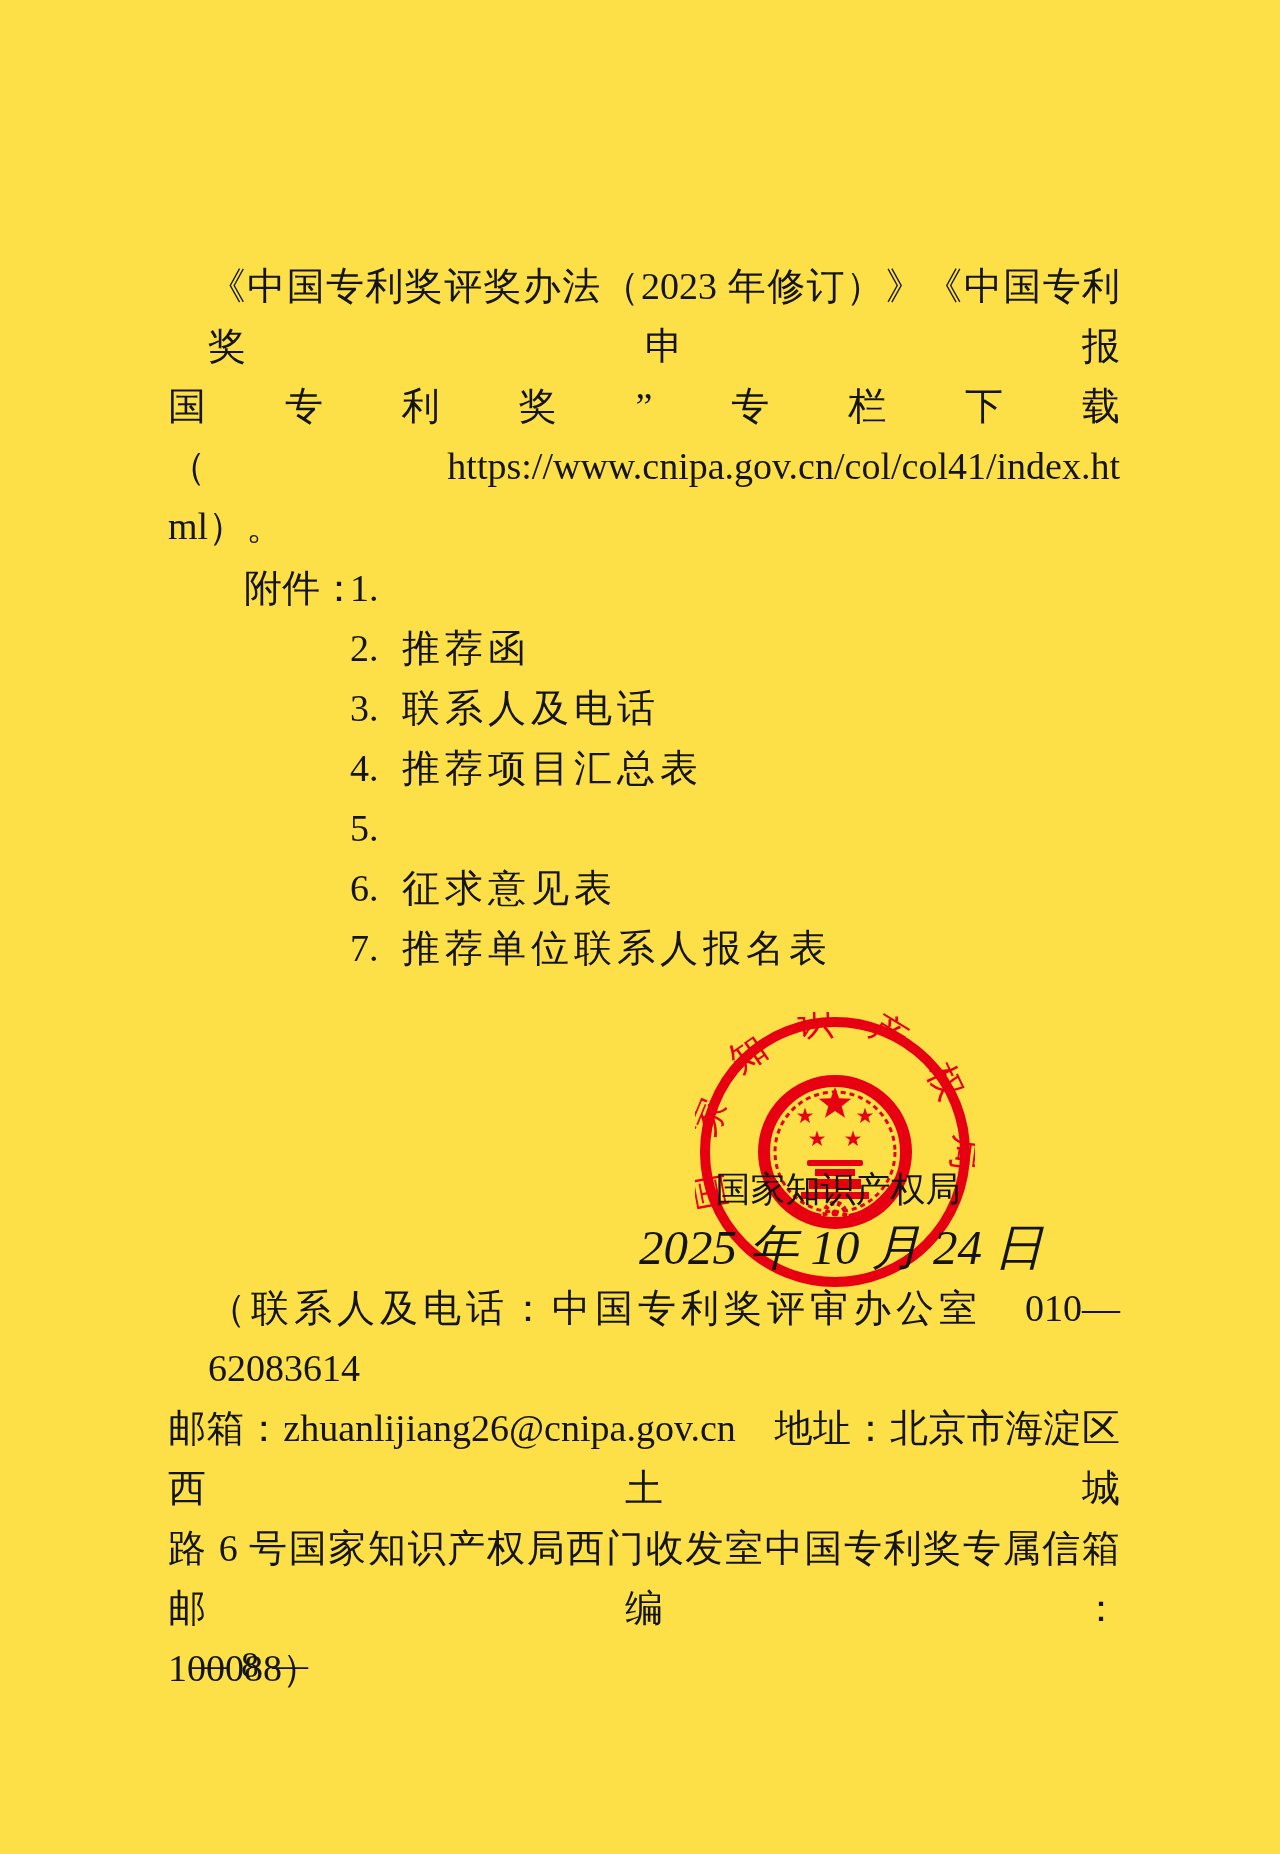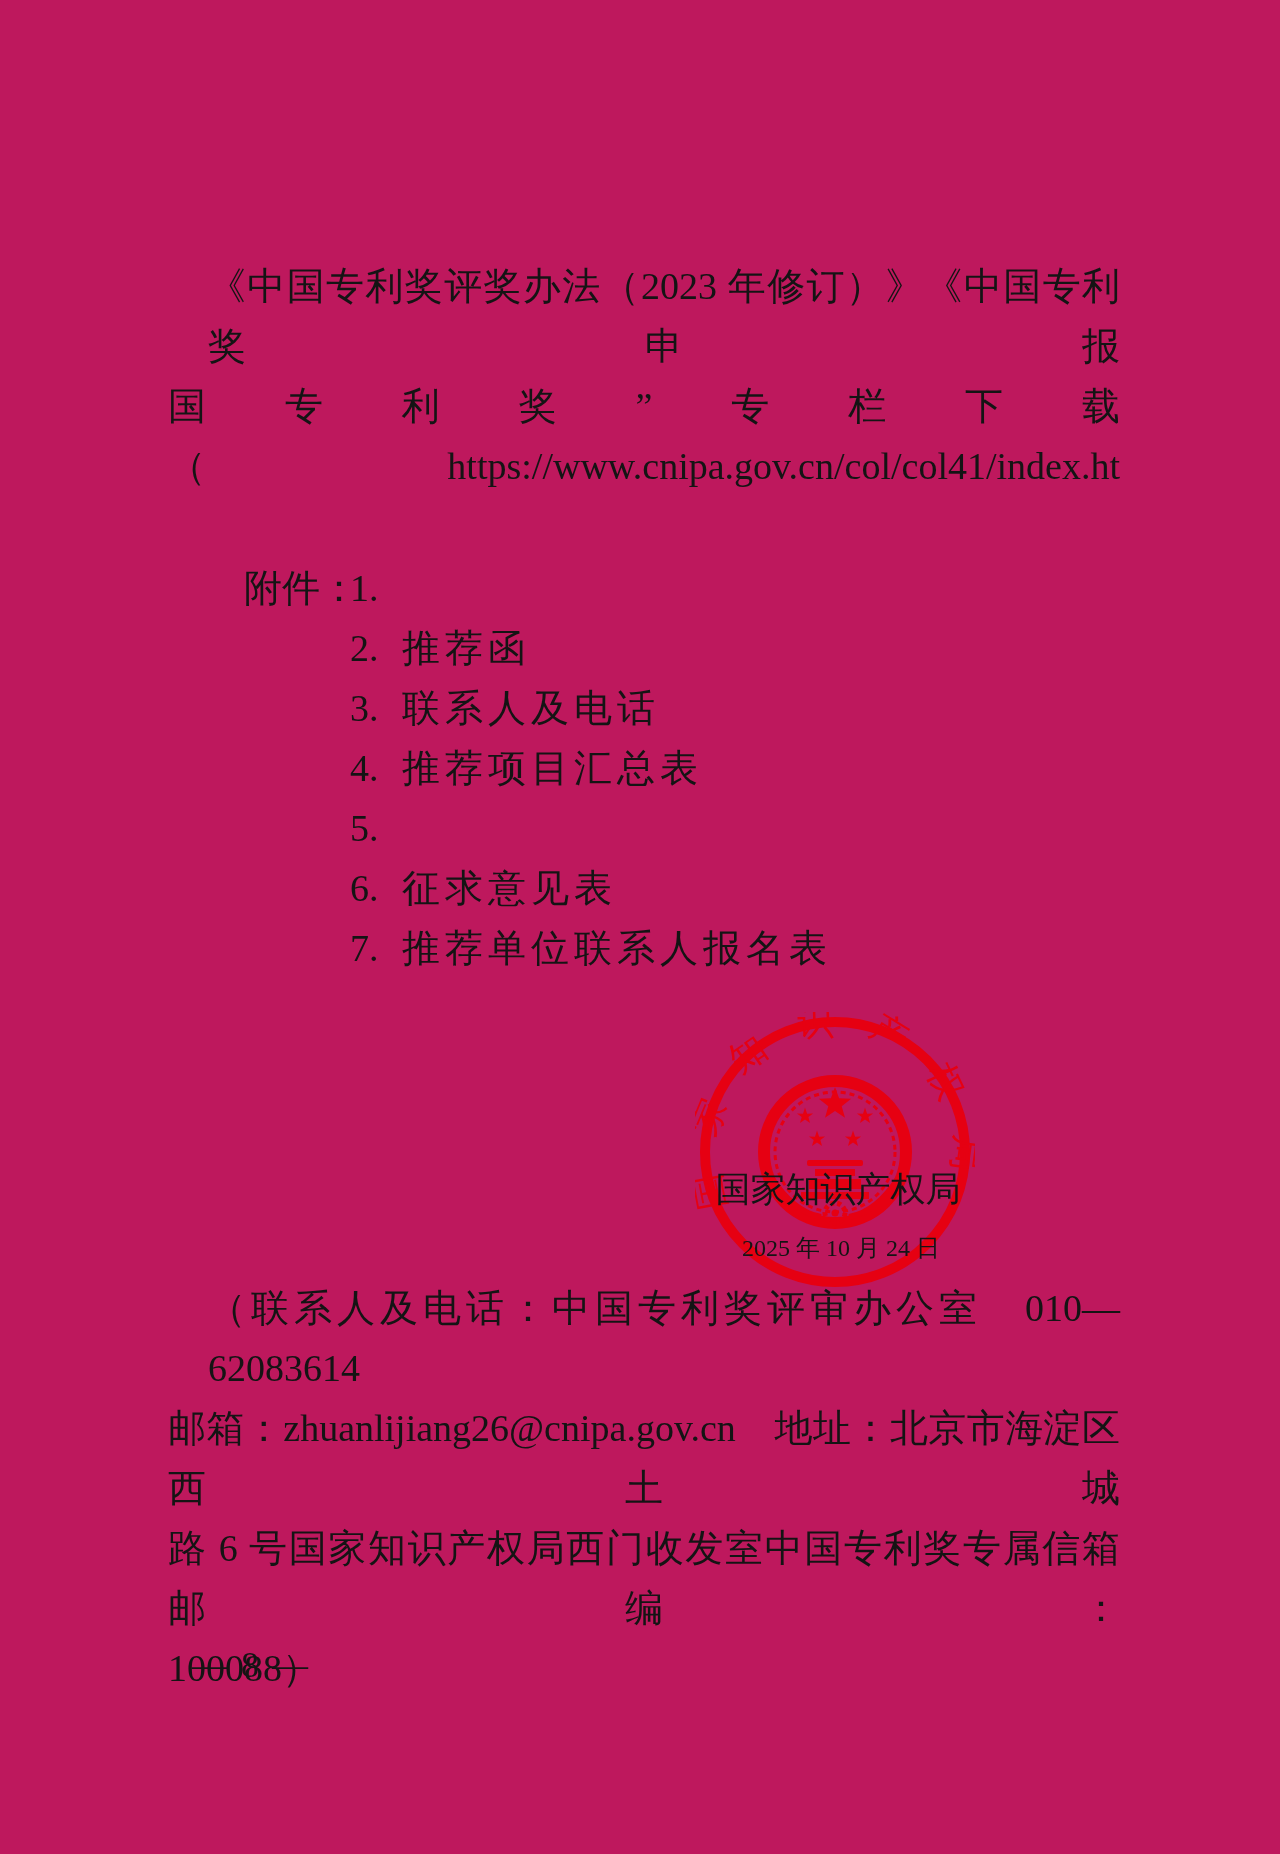--- a/index.html
+++ b/index.html
@@ -1,57 +1,58 @@
 <!DOCTYPE html>
 <html><head>
 <meta charset="utf-8">
 <style>
   html,body{margin:0;padding:0;background:#ffffff;}
   .page{
     position:relative;
     width:1280px;height:1854px;
-    background:#be185d;
+    background:#fde047;
     font-family:"Liberation Serif","DejaVu Serif",serif;
     color:#141414;
     font-size:38px;
     overflow:hidden;
   }
   .block{position:absolute;left:168px;width:952px;line-height:60px;}
   .line{white-space:pre-wrap;}
   .just{text-align:justify;text-align-last:justify;}
   .indent2{padding-left:40px;}
   
   #para1{top:256px;}
   
   #attach-label{position:absolute;left:244px;top:558px;line-height:60px;text-align:center;}
   #attach-items{position:absolute;left:350px;top:558px;line-height:60px;}
   .attach-row{display:flex;}
   .attach-num{width:52px;flex:0 0 52px;}
   .attach-text{letter-spacing:5px;}
   
   #seal{position:absolute;left:695px;top:1012px;width:280px;height:280px;z-index:1;}
   #authority{position:absolute;left:838px;top:1160px;line-height:60px;font-size:35px;transform:translateX(-50%);z-index:2;white-space:nowrap;}
-  #sig-date{position:absolute;left:841px;top:1218px;line-height:60px;font-size:24px;transform:translateX(-50%);z-index:2;white-space:nowrap;}
+  #sig-date{position:absolute;left:841px;top:1218px;line-height:60px;font-size:49px;transform:translateX(-50%);z-index:2;white-space:nowrap;font-style:italic;}
   
   #contact{top:1278px;z-index:3;}
   
   #public-note{top:1518px;padding-left:70px;}
   
   #page-number{position:absolute;left:192px;top:1635px;line-height:60px;font-size:36px;letter-spacing:2px;}
   .seal-red{fill:#e60012;}
   .seal-stroke{stroke:#e60012;fill:none;}
 </style>
 </head>
 <body>
 
 <div class="page">
 
   <div class="block" id="para1">
     <div class="line just indent2">《中国专利奖评奖办法（2023 年修订）》《中国专利奖申报</div>
     <div class="line just">国专利奖”专栏下载（https://www.cnipa.gov.cn/col/col41/index.ht</div>
+    <div class="line">ml）。</div>
   </div>
 
   <div id="attach-label">附件：</div>
   <div id="attach-items">
     <div class="attach-row">
       <span class="attach-num">1.</span>
     </div>
     <div class="attach-row">
       <span class="attach-num">2.</span>
       <span class="attach-text">推荐函</span>

